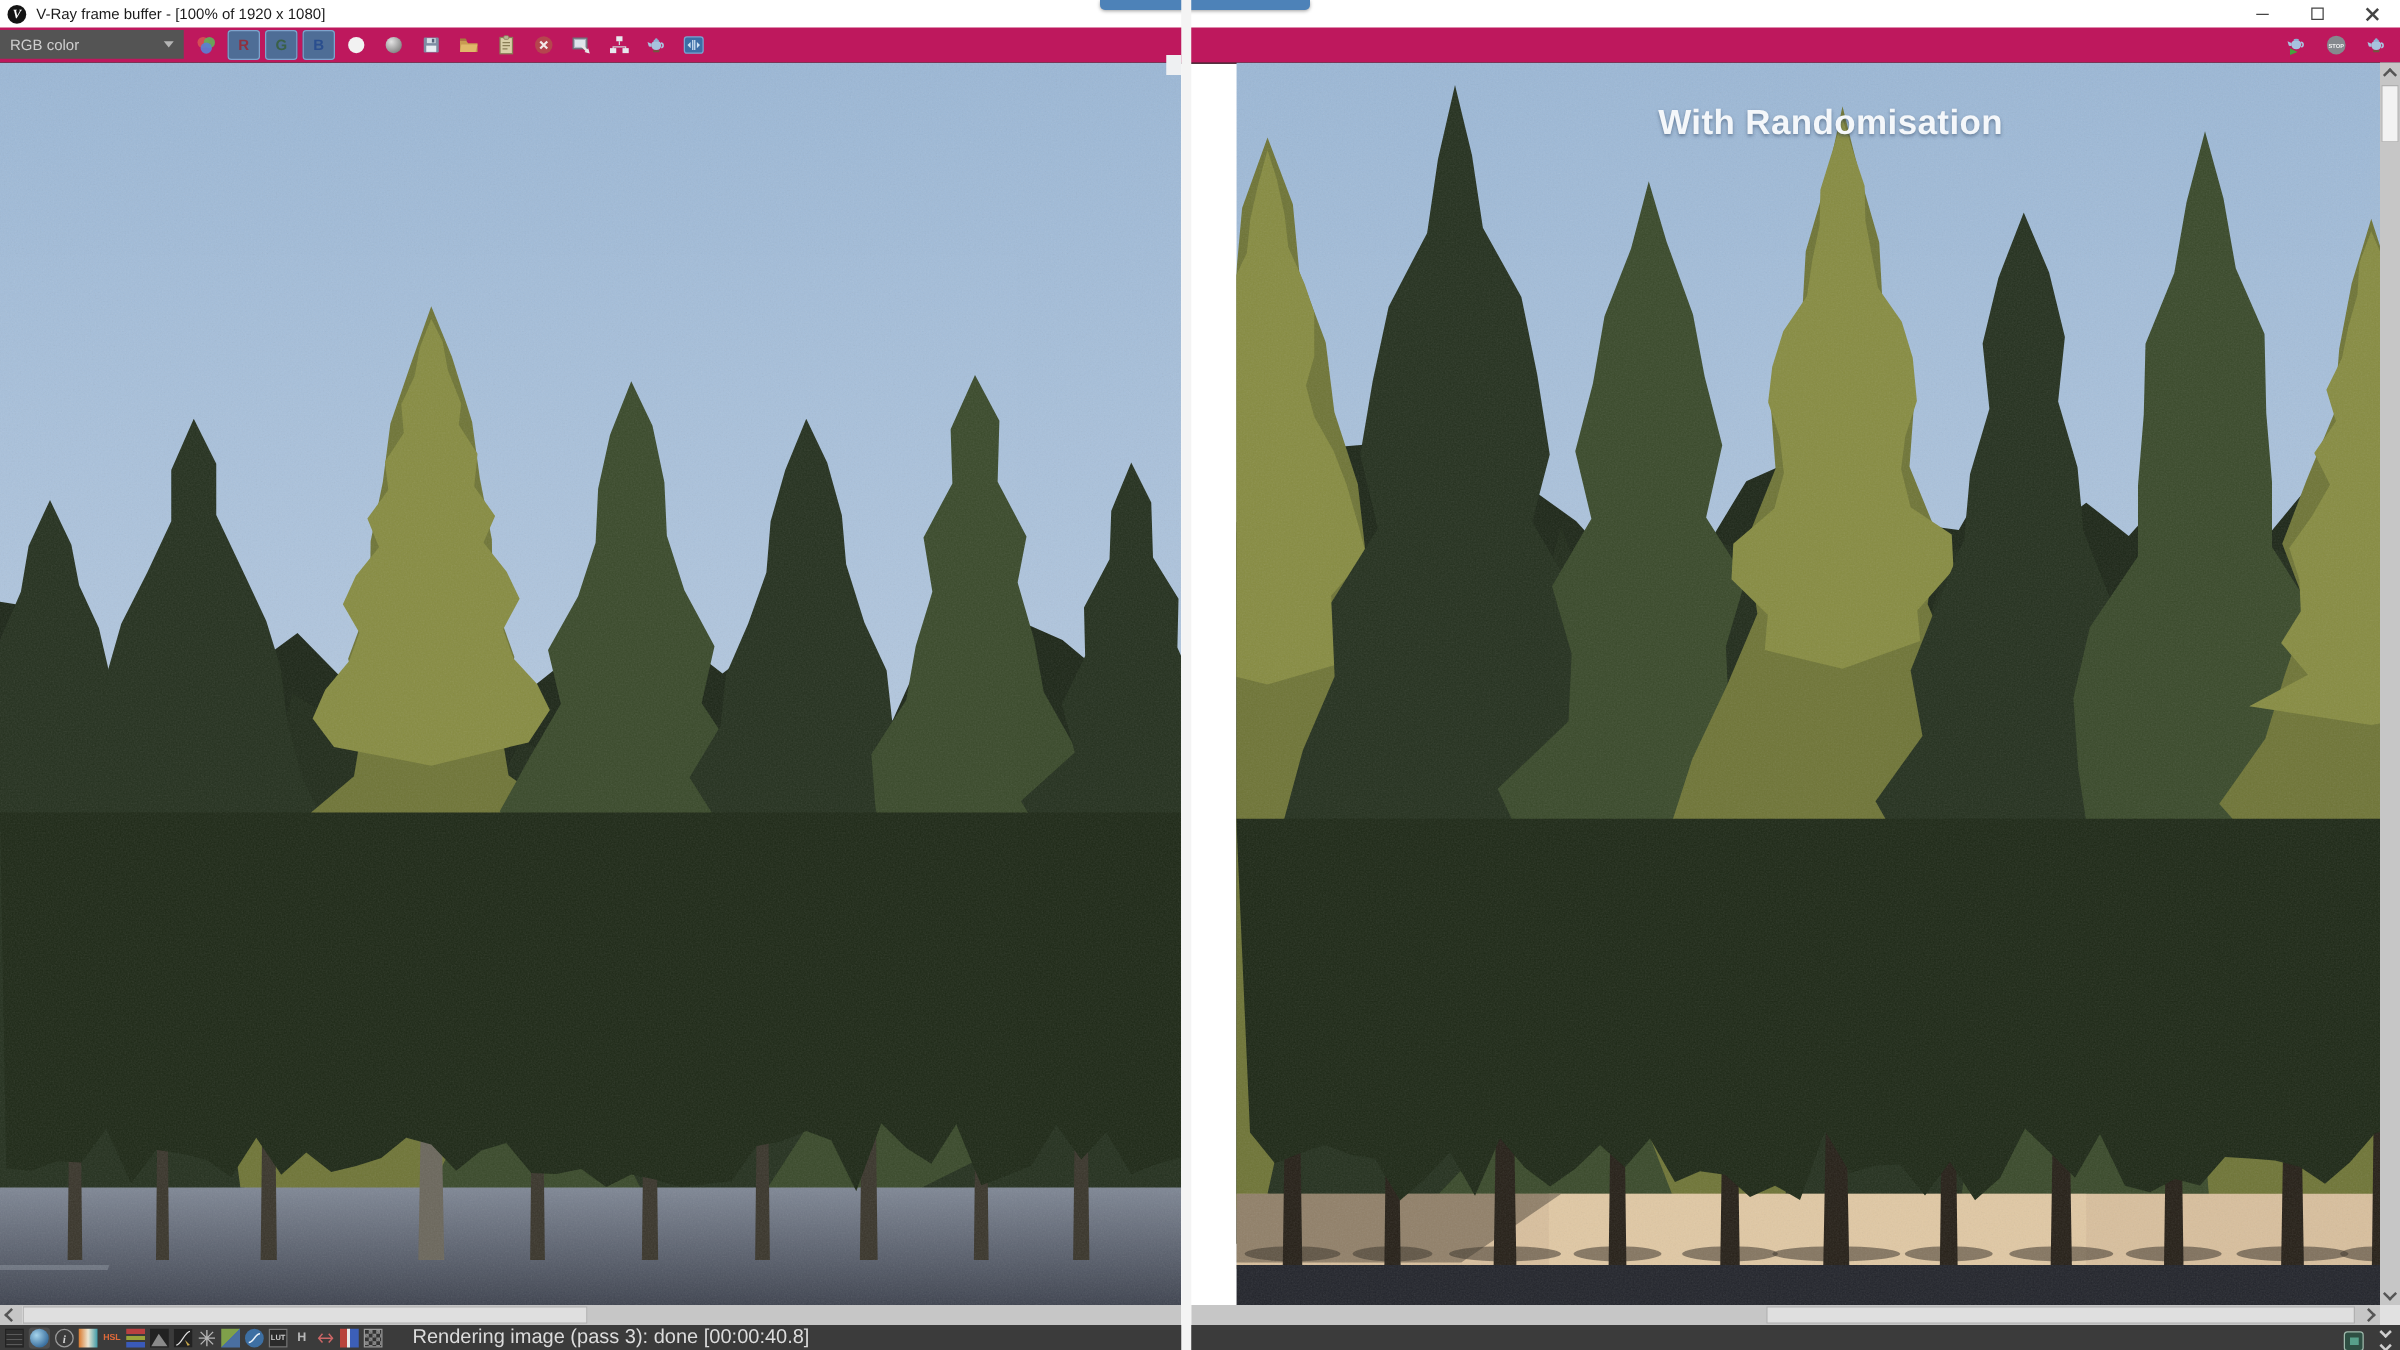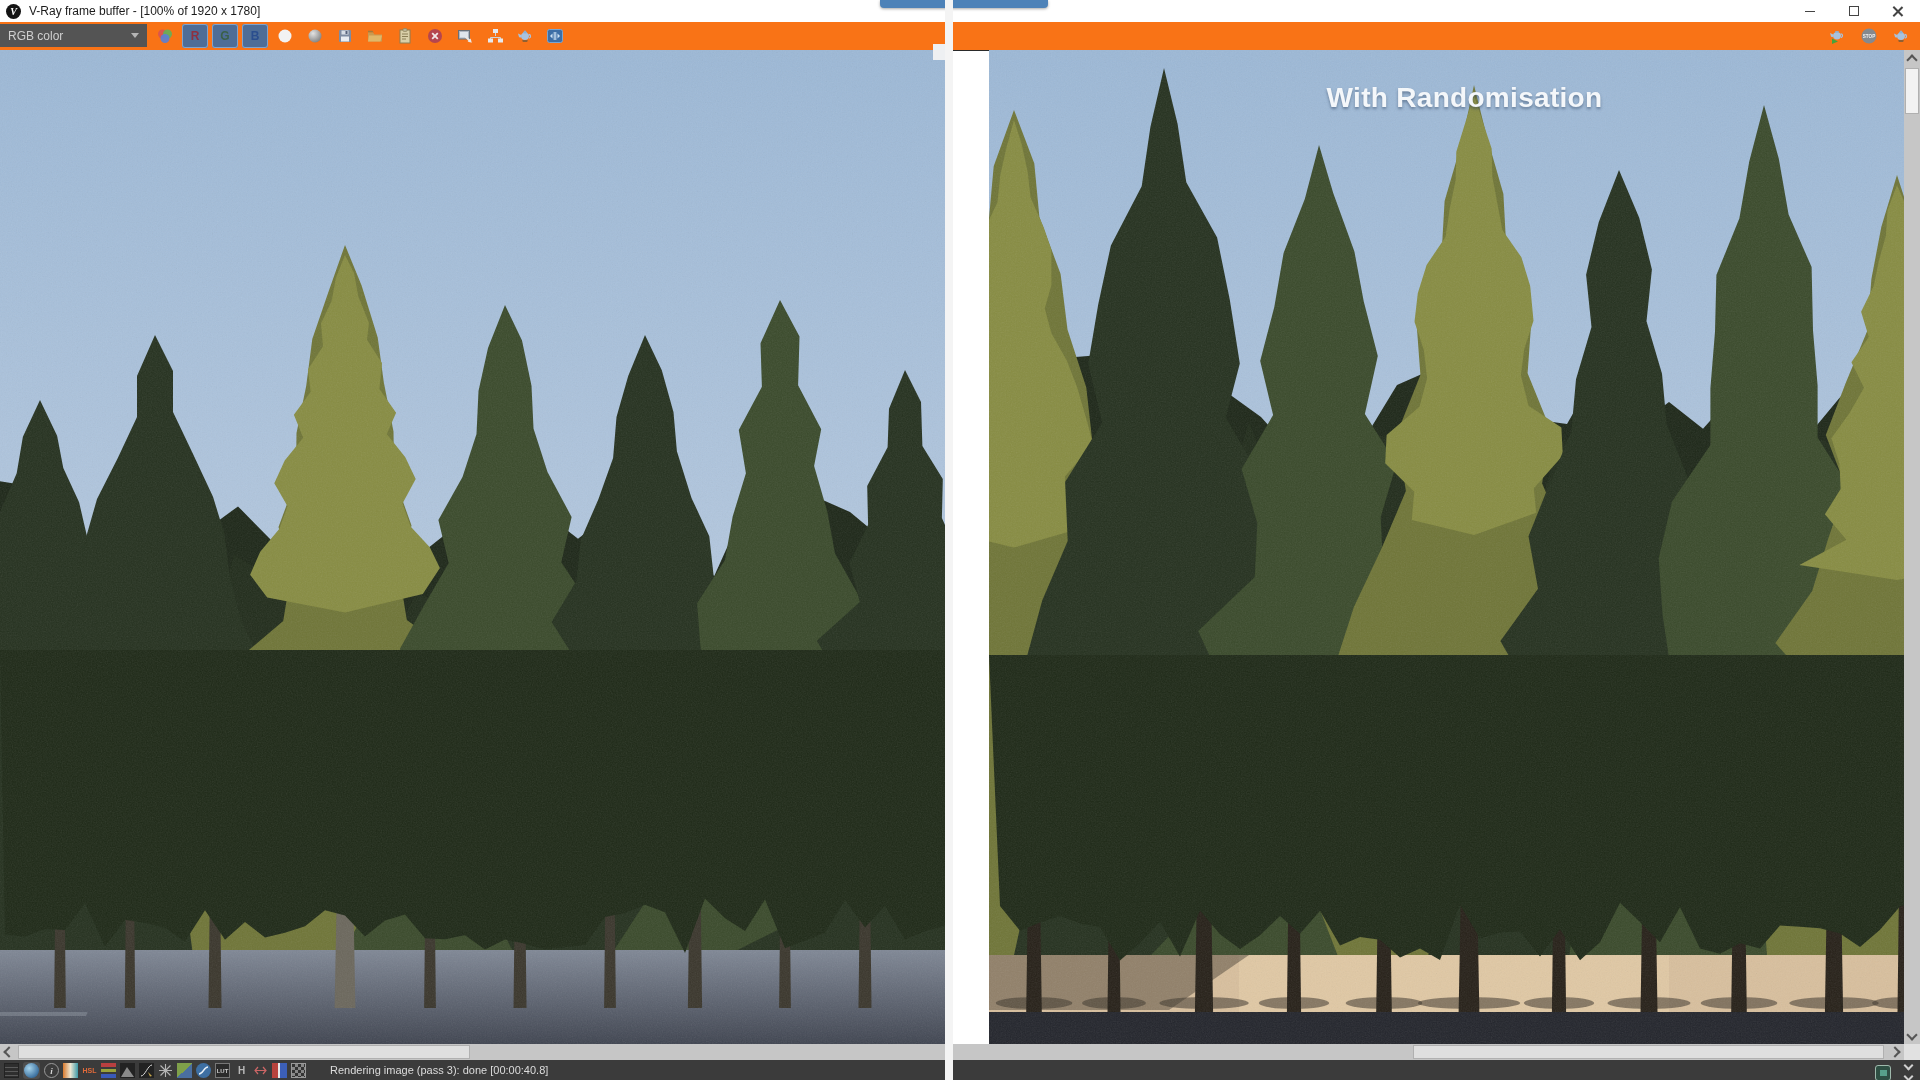--- a/index.html
+++ b/index.html
@@ -16,21 +16,21 @@
   #wincontrols{position:absolute;right:0;top:0;height:22px;display:flex;}
   .wbtn{width:44px;height:22px;display:flex;align-items:center;justify-content:center;}
   .min-glyph{width:10px;height:1px;background:#444;}
   .max-glyph{width:8px;height:8px;border:1px solid #444;position:relative;background:#fff;}
   .max-glyph:before{content:"";position:absolute;left:2px;top:-3px;width:8px;height:8px;border:1px solid #444;z-index:-1;}
   .close-glyph{position:relative;width:10px;height:10px;}
   .close-glyph:before,.close-glyph:after{content:"";position:absolute;left:4px;top:-1px;width:1.5px;height:13px;background:#444;}
   .close-glyph:before{transform:rotate(45deg);} .close-glyph:after{transform:rotate(-45deg);}
 
   
-  #toolbar{left:0;top:22px;width:1920px;height:28px;background:#f97316;border-bottom:1px solid #2a2a2a;}
+  #toolbar{left:0;top:22px;width:1920px;height:28px;background:#be185d;border-bottom:1px solid #2a2a2a;}
   #channel-dd{position:absolute;left:0;top:2px;width:147px;height:23px;background:#545454;color:#cfcfcf;
               font-size:12px;display:flex;align-items:center;padding-left:8px;box-sizing:border-box;}
   #channel-dd .arrow{position:absolute;right:8px;top:9px;width:0;height:0;
               border-left:4px solid transparent;border-right:4px solid transparent;border-top:5px solid #b5b5b5;}
   #tb-icons{position:absolute;left:152px;top:2px;height:24px;display:flex;gap:4px;align-items:center;}
   .tbtn{width:26px;height:24px;display:flex;align-items:center;justify-content:center;border-radius:3px;}
   .tbtn.active{background:#4e6d96;box-shadow:inset 0 0 0 1px #7fa3cc;}
   .chan-letter{font-weight:bold;font-size:12px;}
   #tb-right{position:absolute;right:6px;top:2px;height:24px;display:flex;gap:6px;align-items:center;}
 
@@ -63,21 +63,21 @@
   .chev.up{transform:rotate(135deg);margin-top:3px;}
   .chev.down{transform:rotate(-45deg);margin-bottom:3px;}
 
   
   #statusbar{left:0;top:1060px;width:1920px;height:20px;background:#3b3b3b;}
   #status-icons{position:absolute;left:4px;top:2px;display:flex;gap:4px;align-items:center;}
   .sic{width:15px;height:15px;display:flex;align-items:center;justify-content:center;
        font-size:6px;font-weight:bold;color:#ccc;box-sizing:border-box;}
   .active-chip{background:#4e4e4e;border-radius:3px;}
   #status-msg{position:absolute;left:330px;top:0;height:20px;display:flex;align-items:center;
-              color:#dcdcdc;font-size:11px;}
+              color:#dcdcdc;font-size:16px;}
   #status-right{position:absolute;right:8px;top:2px;display:flex;gap:14px;align-items:center;z-index:10;}
   .dbl-chev{display:flex;flex-direction:column;gap:1px;}
   .dbl-chev .chev{border-color:#cfcfcf;width:5px;height:5px;}
 
   
   .ic-panel{background:repeating-linear-gradient(#2e2e2e 0 3px,#5a5a5a 3px 4px);border:1px solid #222;}
   .ic-globe{border-radius:50%;background:radial-gradient(circle at 35% 35%,#a6d4ec,#3a6f9e 72%);}
   .ic-info{border-radius:50%;border:1px solid #9a9a9a;color:#d8d8d8;font:italic bold 9px "Liberation Serif",serif;}
   .ic-grad{background:linear-gradient(90deg,#d97a2e,#ece6d2 50%,#3e9aa8);}
   .ic-hsl{color:#e06a3a;font-size:7px;letter-spacing:0;}
@@ -98,21 +98,21 @@
                display:flex;align-items:center;justify-content:center;}
   .ic-green-sq i{width:7px;height:6px;background:#57a08a;}
 </style>
 </head>
 <body>
 
 <div id="stage">
 
   <div id="titlebar" class="abs">
     <div class="vlogo">V</div>
-    <div id="title-text">V-Ray frame buffer - [100% of 1920 x 1780]</div>
+    <div id="title-text">V-Ray frame buffer - [100% of 1920 x 1080]</div>
     <div id="wincontrols">
       <div class="wbtn">
           <div class="min-glyph"></div>
         </div>
       <div class="wbtn">
           <div class="max-glyph"></div>
         </div>
       <div class="wbtn">
           <div class="close-glyph"></div>
         </div>

